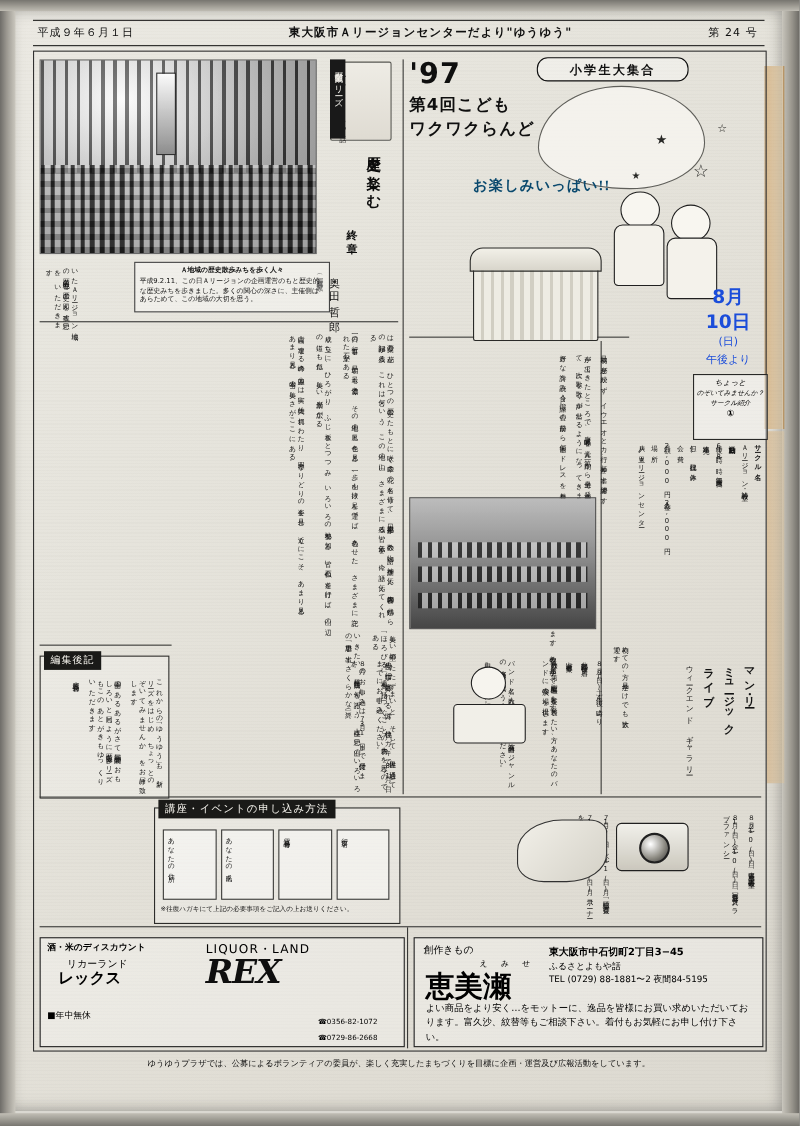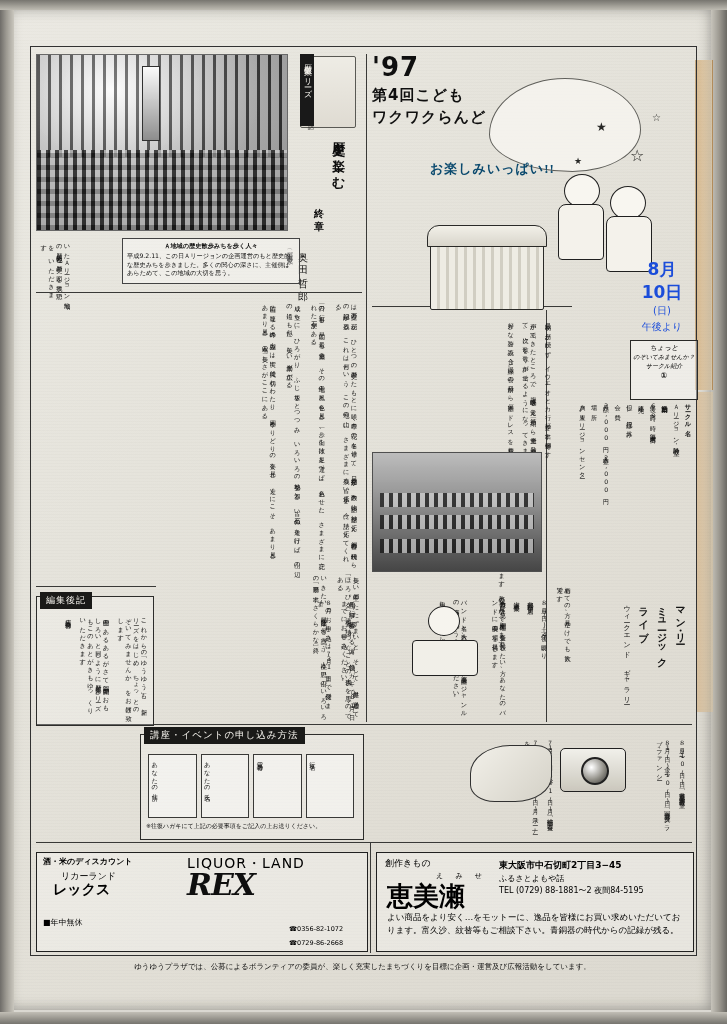--- a/index.html
+++ b/index.html
@@ -247,20 +247,25 @@
 
 <div class="page">
   <div class="paper"></div>
   <div class="edge-left"></div>
   <div class="edge-right"></div>
   <div class="edge-top"></div>
   <div class="edge-bottom"></div>
   <div class="tape"></div>
   <div class="tape2"></div>
 
+  <div class="masthead">
+    <div class="date">平成９年６月１日</div>
+    <div class="title">東大阪市Ａリージョンセンターだより"ゆうゆう"</div>
+    <div class="issue">第 24 号</div>
+  </div>
 
   <div class="frame"></div>
 
   <div class="photo">
     <div class="trees"></div>
     <div class="tower"></div>
     <div class="crowd"></div>
   </div>
 
   <div class="brush">
@@ -294,20 +299,23 @@
 
   <div class="hrule" style="left:36px; top:292px; width:326px; height:1px;"></div>
   <div class="vrule" style="left:366px; top:54px; width:1px; height:668px;"></div>
   <div class="hrule" style="left:372px; top:306px; width:200px; height:1px;"></div>
   <div class="vrule" style="left:546px; top:310px; width:1px; height:412px;"></div>
   <div class="hrule" style="left:36px; top:724px; width:656px; height:1px;"></div>
   <div class="hrule" style="left:36px; top:842px; width:656px; height:1px;"></div>
   <div class="vrule" style="left:370px; top:843px; width:1px; height:110px;"></div>
   <div class="hrule" style="left:36px; top:586px; width:120px; height:1px;"></div>
 
+  <div class="banner">
+    <span>小学生大集合</span>
+  </div>
   <div class="tr-title">
     <div class="y97">'97</div>
     <div class="t2" style="margin-top:4px;">第4回こども</div>
     <div class="t3" style="margin-top:3px;">ワクワクらんど</div>
   </div>
   <div class="cloud"></div>
   <div class="star" style="left:596px; top:120px;">★</div>
   <div class="star" style="left:630px; top:146px; font-size:16px;">☆</div>
   <div class="star" style="left:574px; top:156px; font-size:9px;">★</div>
   <div class="star" style="left:652px; top:112px; font-size:10px;">☆</div>
@@ -425,34 +433,34 @@
   </div>
   <div style="position:absolute; left:146px; top:822px; font-size:6px; color:#111;">※往復ハガキにて上記の必要事項をご記入の上お送りください。</div>
 
   <div style="position:absolute; left:250px; top:596px; width:106px; height:124px; display:flex; flex-direction:row-reverse; gap:8px;">
     <div class="v tiny" style="height:122px;">先生の行事に応募される方は、往復ハガキで8月1日までにお申し込みください。</div>
     <div class="v tiny" style="height:122px;">８月のお申し込みは７月31日まで受付けます。</div>
   </div>
 
   <div class="ad-left">
     <div style="position:absolute; left:6px; top:3px; font-size:8px; font-weight:bold;">酒・米のディスカウント</div>
-    <div style="position:absolute; left:150px; top:2px; font-size:14px; letter-spacing:1px;">LIQUOR・LAND</div>
+    <div style="position:absolute; left:150px; top:2px; font-size:11px; letter-spacing:1px;">LIQUOR・LAND</div>
     <div style="position:absolute; left:24px; top:17px; font-size:9px;">リカーランド</div>
     <div style="position:absolute; left:16px; top:28px; font-size:14px; font-weight:bold;">レックス</div>
     <div class="rex" style="position:absolute; left:150px; top:14px;">REX</div>
     <div style="position:absolute; left:6px; top:64px; font-size:8px;">■年中無休</div>
 
     <div style="position:absolute; left:252px; top:72px; font-size:6.5px;">☎0356-82-1072</div>
     <div style="position:absolute; left:252px; top:86px; font-size:6.5px;">☎0729-86-2668</div>
   </div>
 
   <div class="ad-right">
     <div style="position:absolute; left:8px; top:4px; font-size:9px;">創作きもの</div>
     <div style="position:absolute; left:14px; top:18px; font-size:7px; letter-spacing:5px;margin-left:45px;">え み せ</div>
     <div style="position:absolute; left:10px; top:26px; font-size:26px; font-weight:bold; font-family:'DejaVu Serif', serif;">恵美瀬</div>
     <div style="position:absolute; left:122px; top:6px; font-size:9px; font-weight:bold;">東大阪市中石切町2丁目3−45</div>
     <div style="position:absolute; left:122px; top:20px; font-size:8px;">ふるさとよもや話</div>
     <div style="position:absolute; left:122px; top:32px; font-size:8px;">TEL (0729) 88-1881〜2  夜間84-5195</div>
-    <div style="position:absolute; left:10px; top:58px; width:298px; font-size:8.5px; line-height:1.5;">よい商品をより安く…をモットーに、逸品を皆様にお買い求めいただいております。富久沙、紋替等もご相談下さい。青銅器の時代からの記録が残る。</div>
+    <div style="position:absolute; left:10px; top:58px; width:298px; font-size:8.5px; line-height:1.5;">よい商品をより安く…をモットーに、逸品を皆様にお買い求めいただいております。富久沙、紋替等もご相談下さい。着付もお気軽にお申し付け下さい。</div>
   </div>
 
   <div class="footer-line">ゆうゆうプラザでは、公募によるボランティアの委員が、楽しく充実したまちづくりを目標に企画・運営及び広報活動をしています。</div>
 </div>
 
 </body></html>

